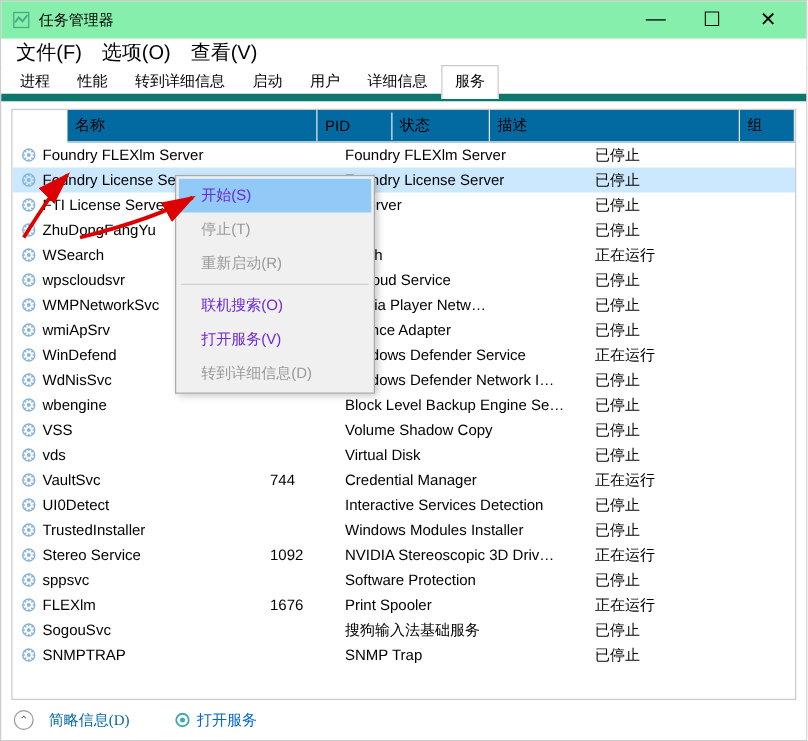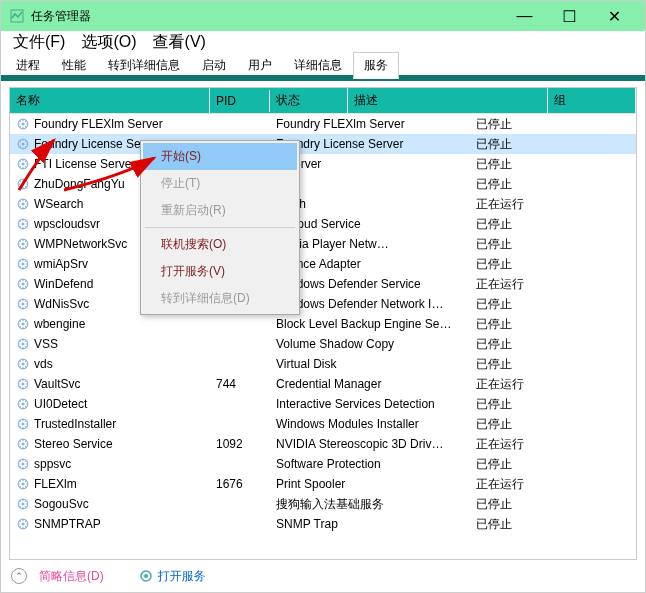--- a/index.html
+++ b/index.html
@@ -10,40 +10,40 @@
 .titlebar .title { flex: 1; font-size: 12px; color: #000; }
 .titlebar .win-controls { display: flex; }
 .titlebar .win-btn { width: 45px; height: 30px; display: flex; align-items: center; justify-content: center; color: #000; font-size: 16px; }
 .menubar { height: 22px; display: flex; align-items: center; padding: 0 4px; background: #fff; }
 .menubar .menu-item { padding: 2px 8px; font-size: 16px; cursor: default; }
 .tabbar { height: 26px; display: flex; align-items: center; padding: 0 4px; border-bottom: 6px solid #0f766e; background: #fff; margin-top: 2px; }
 .tabbar .tab { padding: 4px 10px; font-size: 12px; border: 1px solid transparent; border-bottom: none; margin-right: 0; cursor: default; color: #000; }
 .tabbar .tab.active { border-color: #ccc; background: #fff; border-bottom: 1px solid #fff; margin-bottom: -1px; }
 .content { flex: 1; padding: 6px 8px 0 8px; display: flex; flex-direction: column; overflow: hidden; }
 .table-container { flex: 1; border: 1px solid #ccc; overflow: hidden; position: relative; }
-.table-header { display: flex; background: #14b8a6; border-bottom: 1px solid #e5e5e5; height: 26px; align-items: center; }
+.table-header { display: flex; background: #0369a1; border-bottom: 1px solid #e5e5e5; height: 26px; align-items: center; margin-left: 44px; }
 .table-header .th { padding: 4px 6px; font-size: 12px; border-right: 1px solid #e5e5e5; overflow: hidden; white-space: nowrap; text-overflow: ellipsis; }
 .col-name { width: 200px; }
 .col-pid { width: 60px; padding-right: 10px !important; }
 .col-desc { width: 200px; }
 .col-status { width: 78px; }
 .col-group { flex: 1; }
 .table-body { height: calc(100% - 26px); overflow-y: scroll; overflow-x: hidden; }
 .table-row { display: flex; height: 20px; align-items: center; border-bottom: none; }
 .table-row.selected { background: #cce8ff; }
 .table-row .td { padding: 2px 6px; font-size: 12px; overflow: hidden; white-space: nowrap; text-overflow: ellipsis; }
 .td.col-name { display: flex; align-items: center; gap: 4px; }
 .svc-icon { width: 14px; height: 14px; flex-shrink: 0; }
 .statusbar { height: 32px; display: flex; align-items: center; padding: 0 10px; border-top: none; gap: 12px; }
 .statusbar .expand-icon { width: 16px; height: 16px; border: 1px solid #999; border-radius: 50%; display: flex; align-items: center; justify-content: center; font-size: 9px; color: #555; }
 .statusbar .link { color: #0066cc; text-decoration: none; cursor: pointer; }
-.statusbar .link.plain { color: #ec4899; }
+.statusbar .link.plain { color: #0369a1; font-family: Liberation Serif, serif; }
 .statusbar .svc-link { display: flex; align-items: center; gap: 4px; }
 .context-menu { position: absolute; left: 140px; top: 140px; width: 160px; background: #f0f0f0; border: 1px solid #aaa; box-shadow: 2px 2px 6px rgba(0,0,0,0.25); z-index: 100; padding: 2px; }
-.context-menu .cm-item { padding: 5px 18px; font-size: 12px; color: #7f1d1d; cursor: default; }
+.context-menu .cm-item { padding: 5px 18px; font-size: 12px; color: #6d28d9; cursor: default; }
 .context-menu .cm-item.disabled { color: #999; }
 .context-menu .cm-item.highlight { background: #91c9f7; }
 .context-menu .cm-sep { height: 1px; background: #d0d0d0; margin: 3px 2px; }
 .arrow-annot { position: absolute; left: 4px; top: 100px; z-index: 200; pointer-events: none; }
 ::-webkit-scrollbar { width: 16px; }
 ::-webkit-scrollbar-track { background: #f0f0f0; }
 ::-webkit-scrollbar-thumb { background: #c0c0c0; }
 </style>
 </head>
 <body>

